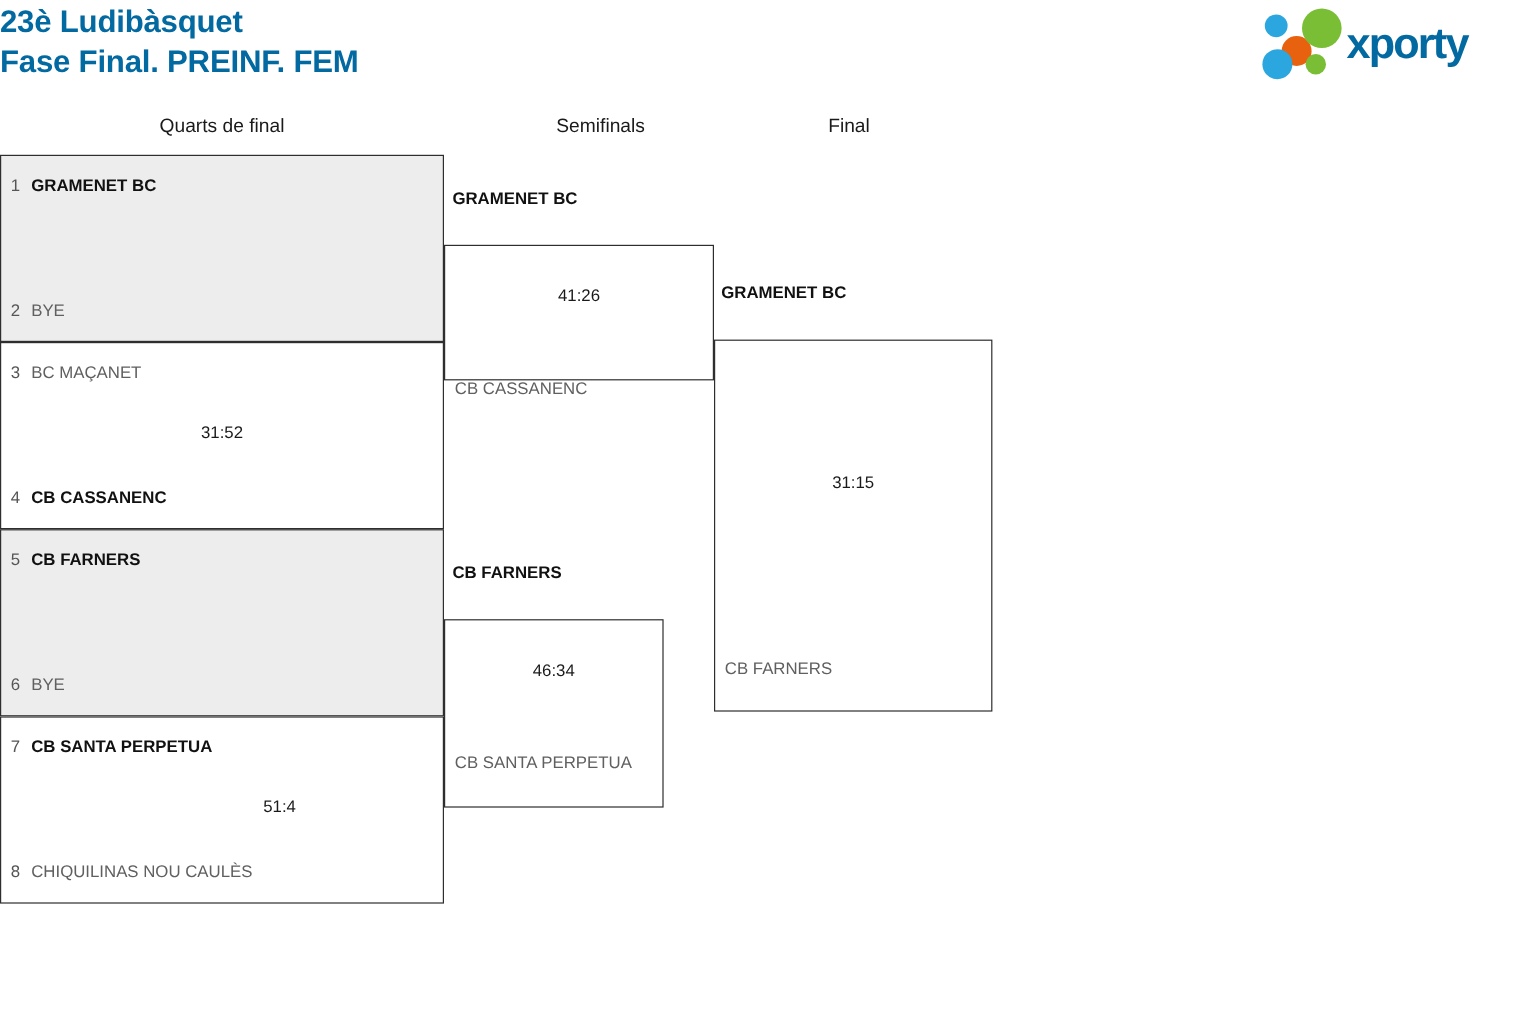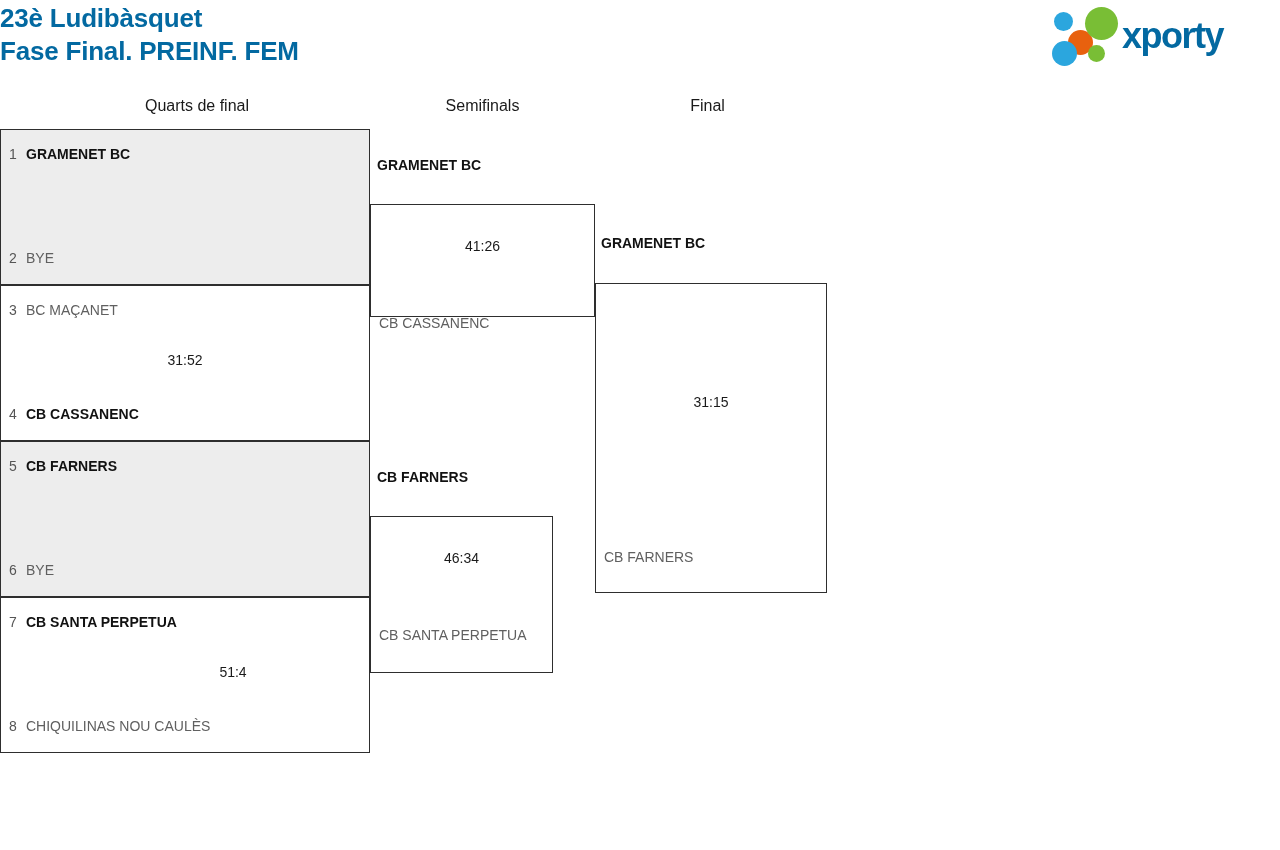--- a/index.html
+++ b/index.html
@@ -63,22 +63,22 @@
   }
 
   
   .round-header {
     position: absolute;
     font-size: 16px;
     color: #1a1a1a;
     text-align: center;
     white-space: nowrap;
   }
-  #round-header-0 { left: 0px;   top: 97px; width: 370px; padding-left: 12px; }
-  #round-header-1 { left: 370px; top: 97px; width: 225px; }
+  #round-header-0 { left: 0px;   top: 97px; width: 370px; }
+  #round-header-1 { left: 388px; top: 97px; width: 225px; }
   #round-header-2 { left: 595px; top: 97px; width: 225px; }
 
   
   #bracket {
     position: absolute;
     left: 0; top: 0;
     width: 1280px; height: 850px;
   }
   .match-box {
     position: absolute;

